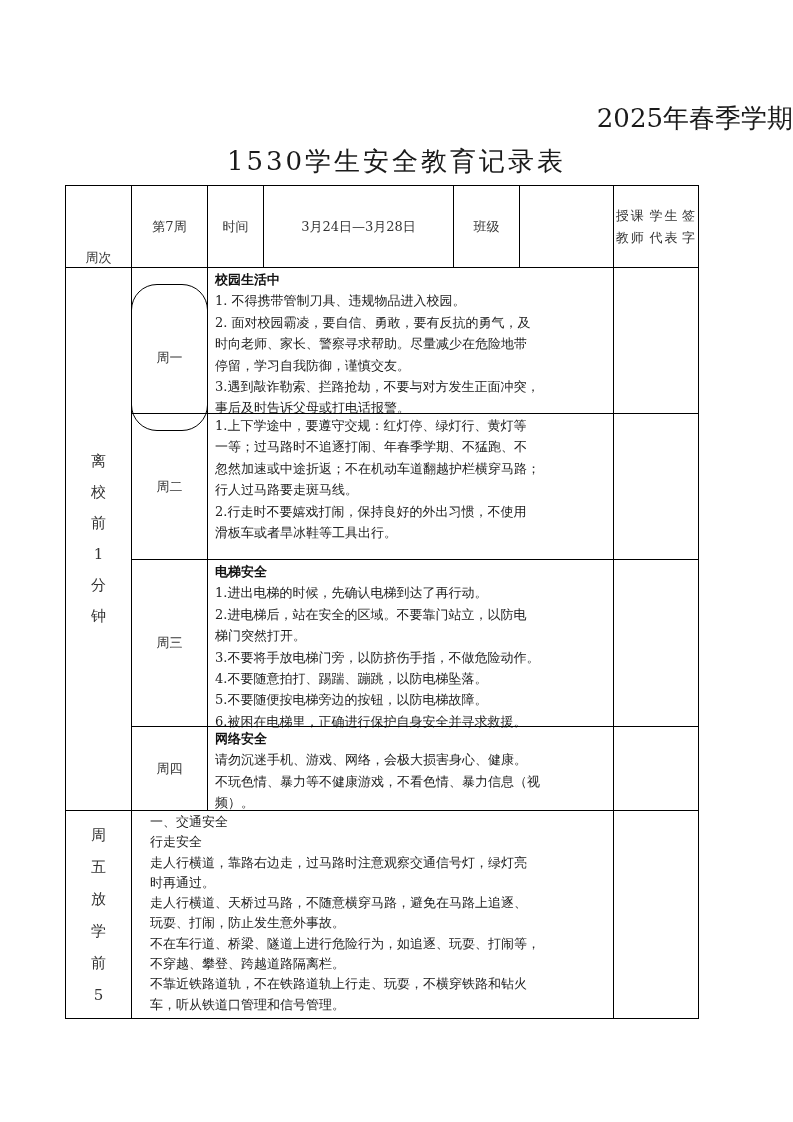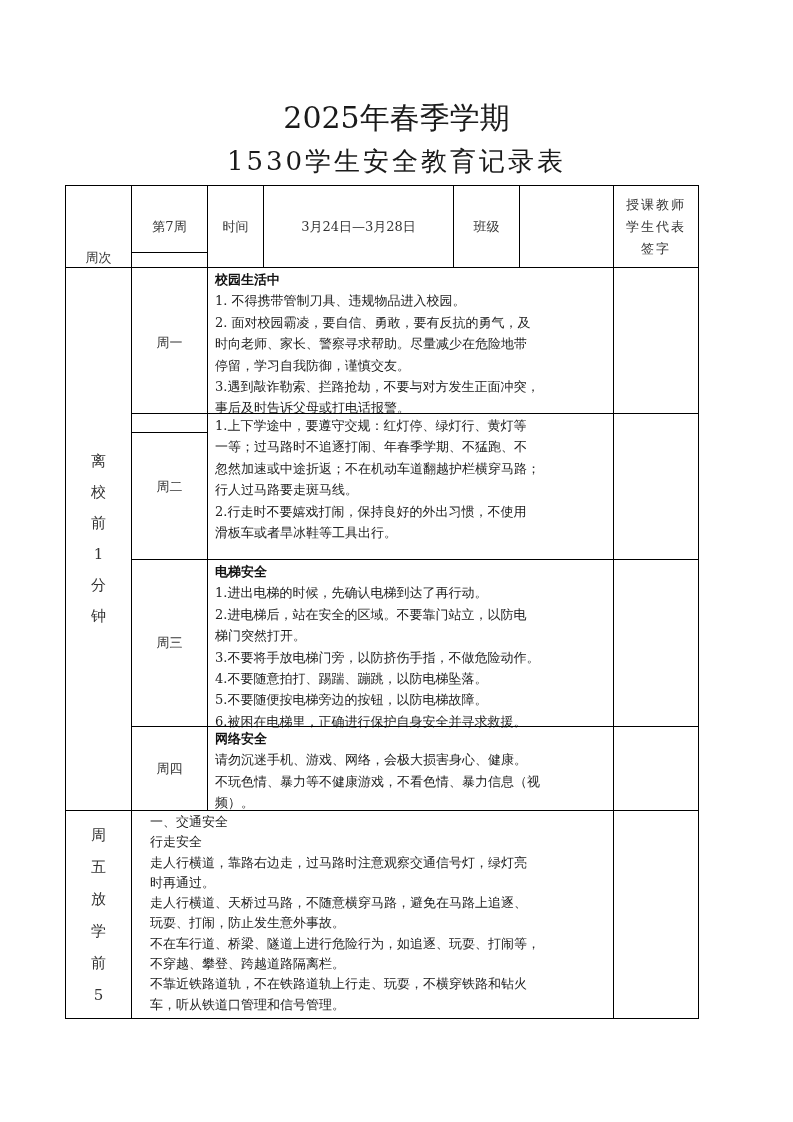--- a/index.html
+++ b/index.html
@@ -1,19 +1,19 @@
 <!DOCTYPE html>
 <html><head>
 <meta charset="utf-8">
 <style>
   html, body { margin:0; padding:0; background:#ffffff; }
   body { width:793px; height:1122px; position:relative; overflow:hidden;
          font-family: "DejaVu Serif", "Liberation Serif", serif; color:#1a1a1a; }
-  .title1 { position:absolute; left:0; width:793px; top:100px; text-align:center;
-            font-size:30px; line-height:36px; }
+  .title1 { position:absolute; left:0; width:793px; top:100px; text-align:right;
+            font-size:26px; line-height:36px; }
   .title2 { position:absolute; left:0; width:793px; top:143px; text-align:center;
             font-size:26px; line-height:36px; letter-spacing:3px; }
   .cell { position:absolute; box-sizing:border-box; border:1px solid #000; }
   .center { display:flex; align-items:center; justify-content:center; text-align:center;
             font-size:13px; color:#333; }
   .sign { font-size:13px; line-height:22px; letter-spacing:2px; color:#333; }
   .content { font-size:13px; line-height:21.4px; padding:1px 4px 0 7px; color:#222; }
   .content .h { font-weight:bold; color:#111; }
   .vert { display:flex; flex-direction:column; align-items:center; justify-content:center;
           font-size:15px; color:#333; }
@@ -39,36 +39,36 @@
   </div>
   <div class="cell center" style="left:263px;top:185px;width:191px;height:83px;">
     <span>3月24日—3月28日</span>
   </div>
   <div class="cell center" style="left:453px;top:185px;width:67px;height:83px;">
     <span>班级</span>
   </div>
   <div class="cell center" style="left:519px;top:185px;width:95px;height:83px;">
     <span></span>
   </div>
-  <div class="cell center sign" style="left:613px;top:185px;width:86px;height:83px;flex-direction:column;">
+  <div class="cell center sign" style="left:613px;top:185px;width:86px;height:83px;flex-direction:row;">
     <span>授课教师</span>
     <span>学生代表</span>
     <span>签字</span>
   </div>
 
   <div class="cell vert" style="left:65px;top:267px;width:67px;height:544px;">
     <span>离</span>
     <span>校</span>
     <span>前</span>
     <span>1</span>
     <span>分</span>
     <span>钟</span>
   </div>
 
-  <div class="cell center" style="left:131px;top:252px;width:77px;height:181px;">
+  <div class="cell center" style="left:131px;top:284px;width:77px;height:147px;border-radius:26px;">
     <span>周一</span>
   </div>
   <div class="cell content" style="left:207px;top:267px;width:407px;height:147px;">
     <div class="h">校园生活中</div>
     <div>1. 不得携带管制刀具、违规物品进入校园。</div>
     <div>2. 面对校园霸凌，要自信、勇敢，要有反抗的勇气，及</div>
     <div>时向老师、家长、警察寻求帮助。尽量减少在危险地带</div>
     <div>停留，学习自我防御，谨慎交友。</div>
     <div>3.遇到敲诈勒索、拦路抢劫，不要与对方发生正面冲突，</div>
     <div>事后及时告诉父母或打电话报警。</div>

